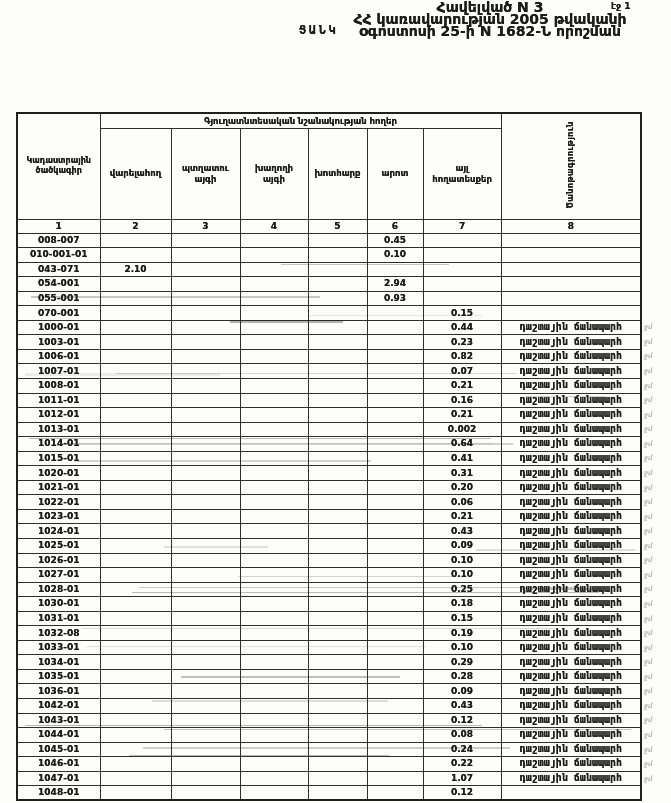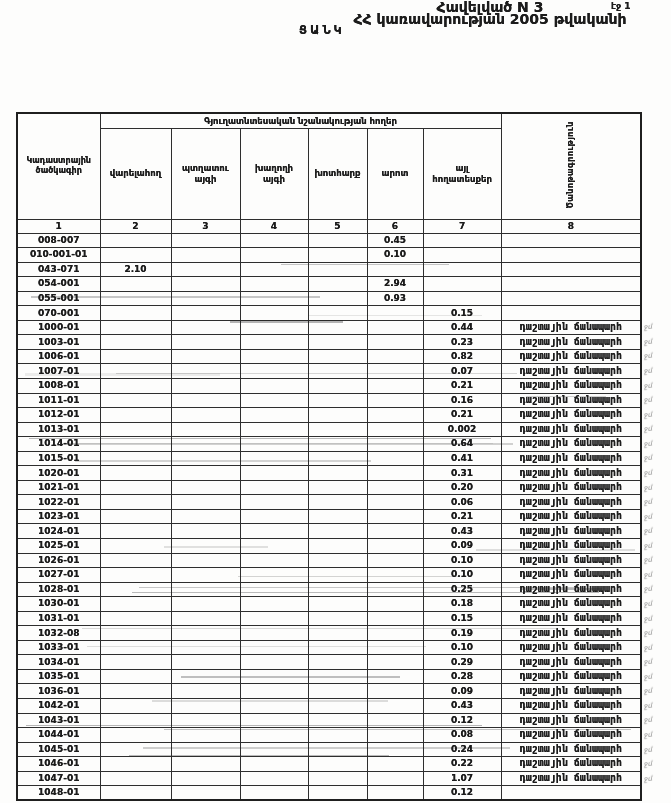--- a/index.html
+++ b/index.html
@@ -16,21 +16,21 @@
   .ink{text-shadow:0 0 .4px currentColor;}
 
   
   .appendix{
     position:absolute;top:1px;left:345px;width:290px;
     text-align:center;font-size:14px;font-weight:bold;line-height:12px;
   }
   .page-num{position:absolute;top:1px;left:611px;font-size:9px;font-weight:bold;}
   .doc-type{
     position:absolute;top:23px;left:299px;
-    font-size:11.5px;font-weight:bold;letter-spacing:3px;
+    font-size:11.5px;font-weight:bold;letter-spacing:3px;font-family:Liberation Mono, monospace;
   }
   .main-title{
     position:absolute;top:55px;left:0;width:671px;
     text-align:center;font-size:9.5px;font-weight:bold;line-height:13.5px;
   }
 
   
   table.land{
     position:absolute;left:16px;top:112px;width:624px;
     border-collapse:collapse;table-layout:fixed;
@@ -69,20 +69,21 @@
   .streak{position:absolute;background:#222;}
 </style>
 </head>
 <body>
 
 <div id="page">
 
   <div class="appendix ink">
     <div>Հավելված N 3</div>
     <div>ՀՀ կառավարության 2005 թվականի</div>
+    <div>օգոստոսի 25-ի N 1682-Ն որոշման</div>
   </div>
 
   <div class="page-num ink">էջ 1</div>
 
   <div class="doc-type ink">ՑԱՆԿ</div>
 
   <div class="main-title ink">
   </div>
 
   <table class="land ink">

